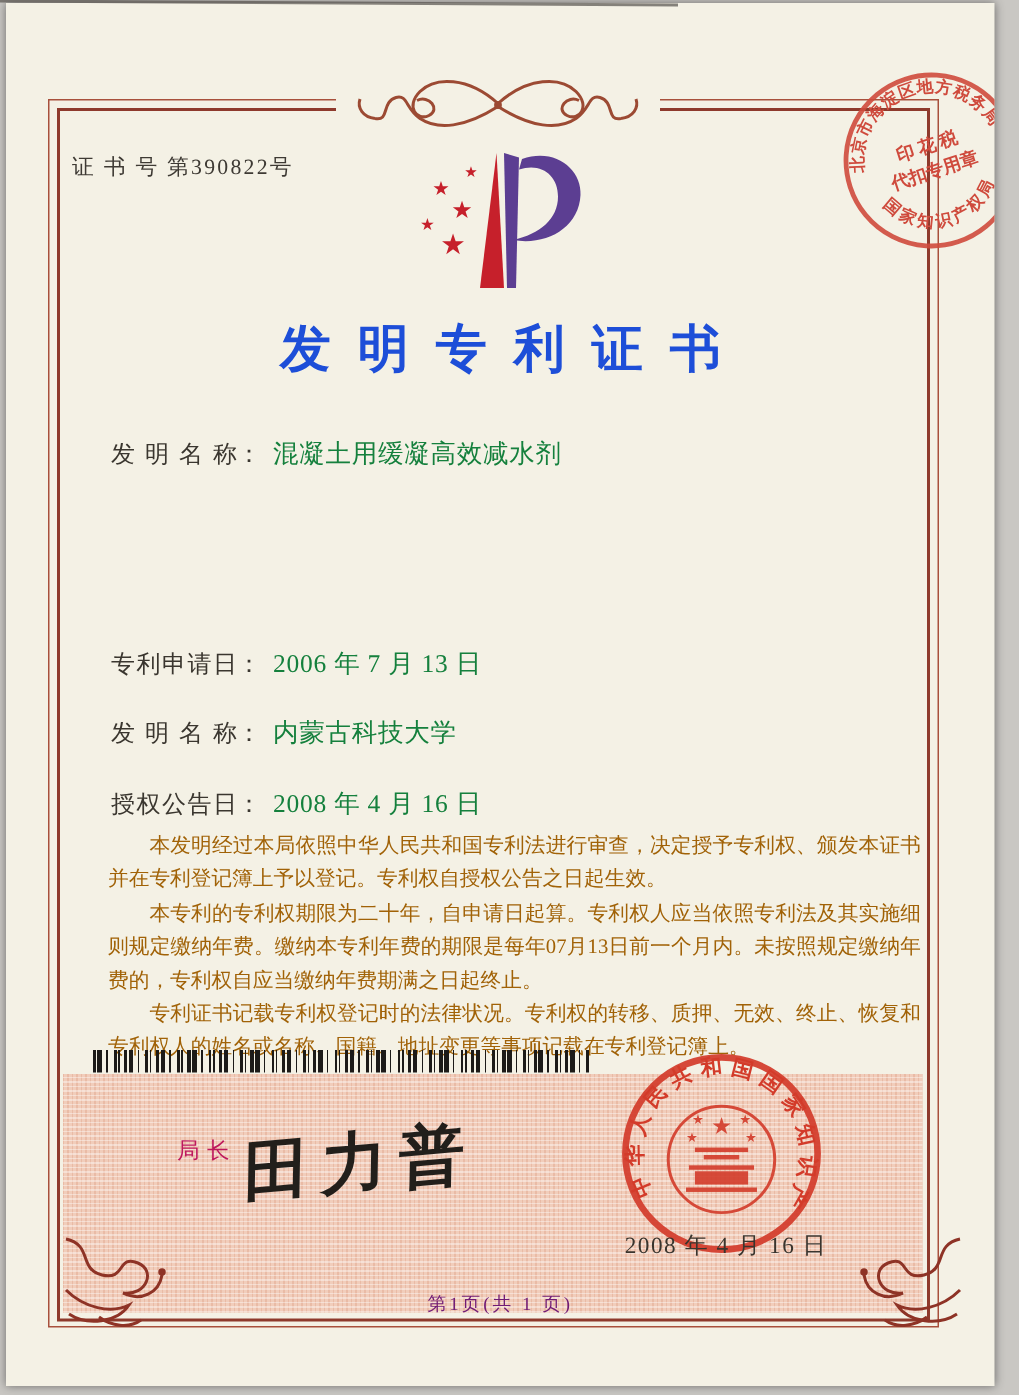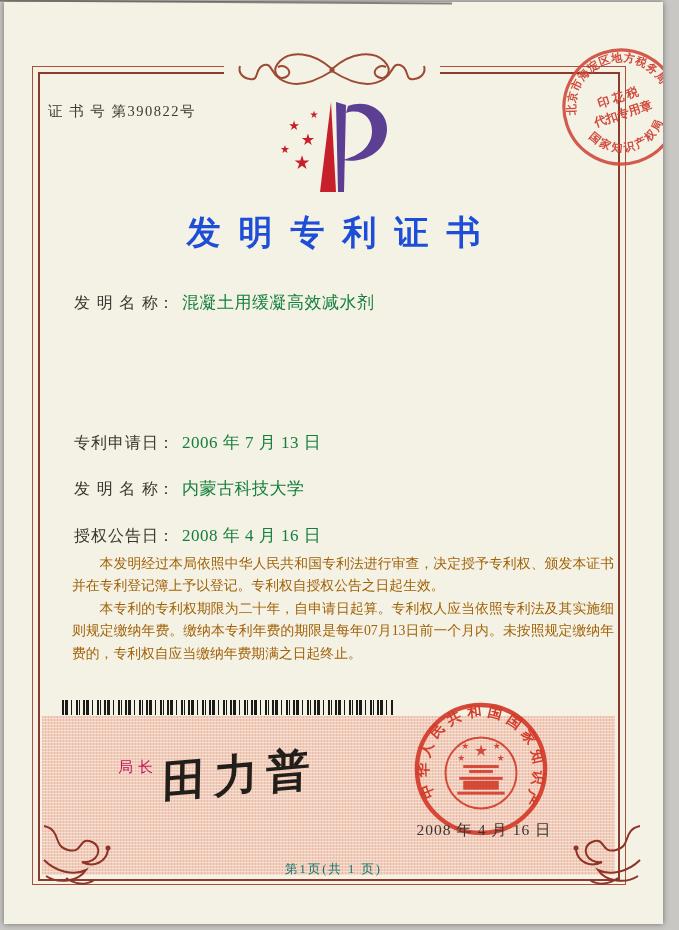--- a/index.html
+++ b/index.html
@@ -47,21 +47,21 @@
   .director{left:114px;top:756px;font-size:15px;letter-spacing:5px;color:#be185d;}
   .signature{
     left:158px;top:744px;font-size:44px;font-weight:700;color:#221f1b;
     font-family:"DejaVu Sans",sans-serif;transform:rotate(-5deg) skewX(-6deg);
     letter-spacing:8px;white-space:nowrap;
   }
   .seal{left:406px;top:698px;}
   .seal-date{left:400px;top:818px;width:160px;text-align:center;font-size:15.5px;
              letter-spacing:1px;color:#3a352e;}
   .footer-page{left:0;top:859px;width:659px;text-align:center;font-size:12.5px;
-               letter-spacing:2px;color:#0f766e;}
+               letter-spacing:2px;color:#701a75;}
   .tax-stamp{left:552px;top:40px;transform:rotate(-18deg);z-index:12;}
   svg text{font-family:"Liberation Serif",serif;}
   .orn{z-index:7;}
 </style>
 </head>
 <body>
 
 <div class="paper">
 
   <div class="pink-band"></div>
@@ -129,20 +129,21 @@
   <div class="content field-row" style="top:475px;">
     <span class="flabel">发明名称</span><span class="colon">：</span><span class="fvalue">内蒙古科技大学</span>
   </div>
   <div class="content field-row" style="top:522px;">
     <span class="flabel">授权公告日</span><span class="colon">：</span><span class="fvalue">2008 年 4 月 16 日</span>
   </div>
 
   <div class="content body-text">
     <p>本发明经过本局依照中华人民共和国专利法进行审查，决定授予专利权、颁发本证书并在专利登记簿上予以登记。专利权自授权公告之日起生效。</p>
     <p>本专利的专利权期限为二十年，自申请日起算。专利权人应当依照专利法及其实施细则规定缴纳年费。缴纳本专利年费的期限是每年07月13日前一个月内。未按照规定缴纳年费的，专利权自应当缴纳年费期满之日起终止。</p>
+    <p>专利证书记载专利权登记时的法律状况。专利权的转移、质押、无效、终止、恢复和专利权人的姓名或名称、国籍、地址变更等事项记载在专利登记簿上。</p>
   </div>
 
   <div class="content barcode"></div>
 
   <div class="content director">局长</div>
   <div class="content signature">田力普</div>
 
   <svg class="content seal" width="142" height="138" viewBox="0 0 140 140">
     <circle cx="70" cy="70" r="65" fill="none" stroke="#d33b2a" stroke-width="4.5" opacity=".92"></circle>
     <path id="sealArc" d="M 23.2,97 A 54,54 0 1 1 116.8,97" fill="none"></path>

